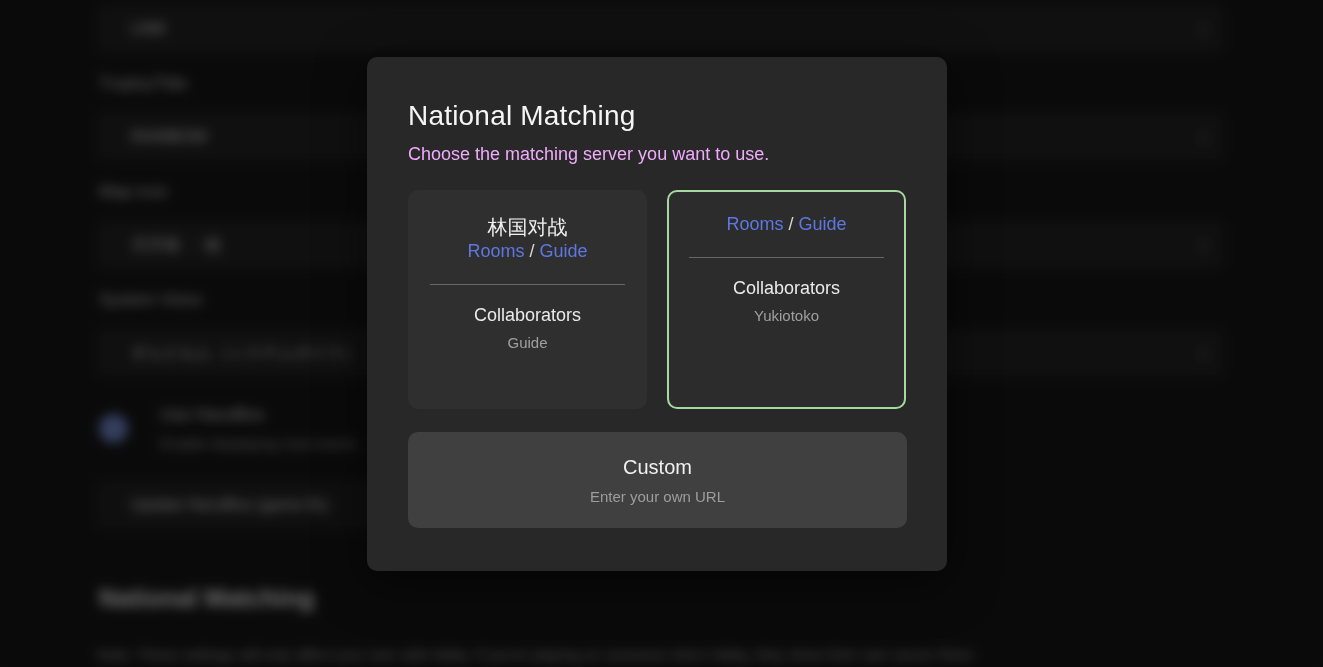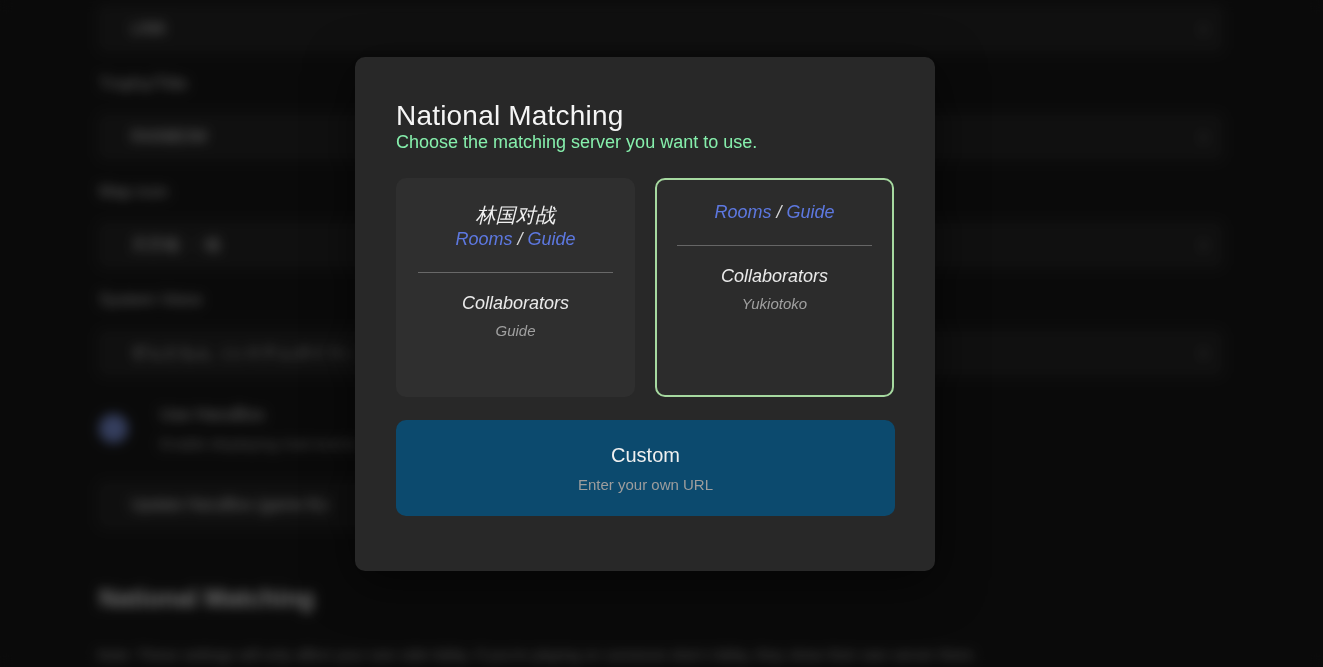--- a/index.html
+++ b/index.html
@@ -54,62 +54,61 @@
   }
 
   
   .overlay {
     position: absolute; inset: 0;
     background: rgba(0,0,0,0.42);
   }
 
   
   .modal {
-    position: absolute; left: 355px; top: 57px; width: 580px; height: 514px;
+    position: absolute; left: 367px; top: 57px; width: 580px; height: 514px;
     background: #282828; border-radius: 10px;
     box-shadow: 0 12px 48px rgba(0,0,0,0.55);
     padding: 43px 40px 40px 41px;
     color: #f0f0f0;
   }
   .modal-title {
     font-size: 28px; font-weight: 500; color: #f5f5f5; letter-spacing: 0.2px;
   }
   .modal-subtitle {
-    font-size: 18px; color: #86efac; font-weight: 400;
+    margin-top: 12px; font-size: 18px; color: #f0abfc; font-weight: 400;
   }
   .server-grid {
     margin-top: 25px;
     display: flex; gap: 20px;
   }
   .server-card {
     width: 239px; height: 219px;
     background: #2f2f2f; border-radius: 10px;
     border: 2px solid transparent;
     padding: 22px 20px 0 20px;
     text-align: center;
     cursor: pointer;
-    font-style: italic;
   }
   .server-card.selected {
     background: #2c2c2c;
     border-color: #a6d9a0;
   }
   .server-name { font-size: 20px; color: #f0f0f0; font-weight: 500; }
   .server-links { font-size: 18px; color: #d8d8d8; }
   .server-links a { color: #5d78e0; text-decoration: none; }
   .card-divider {
     border: none; border-top: 1px solid rgba(255,255,255,0.28);
     margin: 22px 0 20px 0;
   }
   .collab-heading { font-size: 18px; color: #eaeaea; }
   .collab-item { margin-top: 7px; font-size: 15px; color: #a0a0a0; line-height: 20px; }
 
   .custom-card {
     margin-top: 23px; width: 499px; height: 96px;
-    background: #0c4a6e; border-radius: 10px;
+    background: #404040; border-radius: 10px;
     display: flex; flex-direction: column; align-items: center; justify-content: center;
     gap: 9px; text-align: center; cursor: pointer;
   }
   .custom-title { font-size: 20px; color: #f0f0f0; font-weight: 500; }
   .custom-subtitle { font-size: 15px; color: #9d9d9d; }
 </style>
 </head>
 <body>
 
 <div class="stage">

